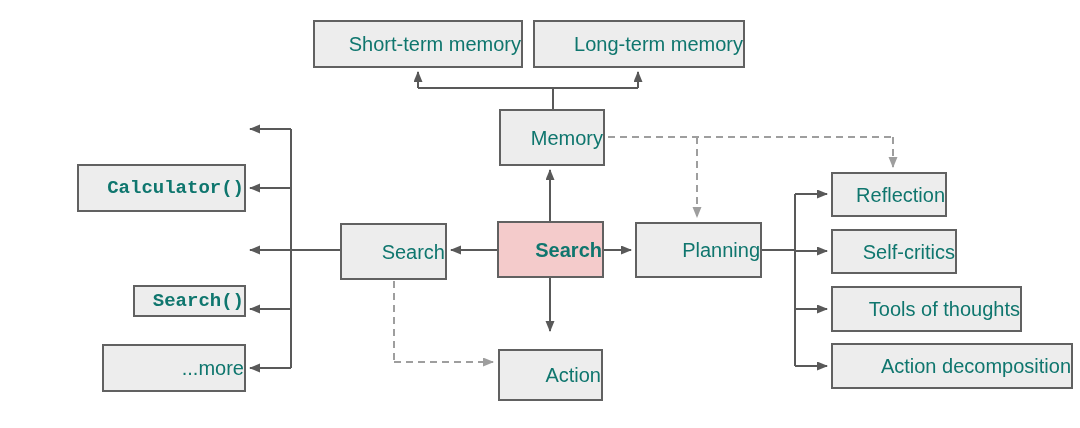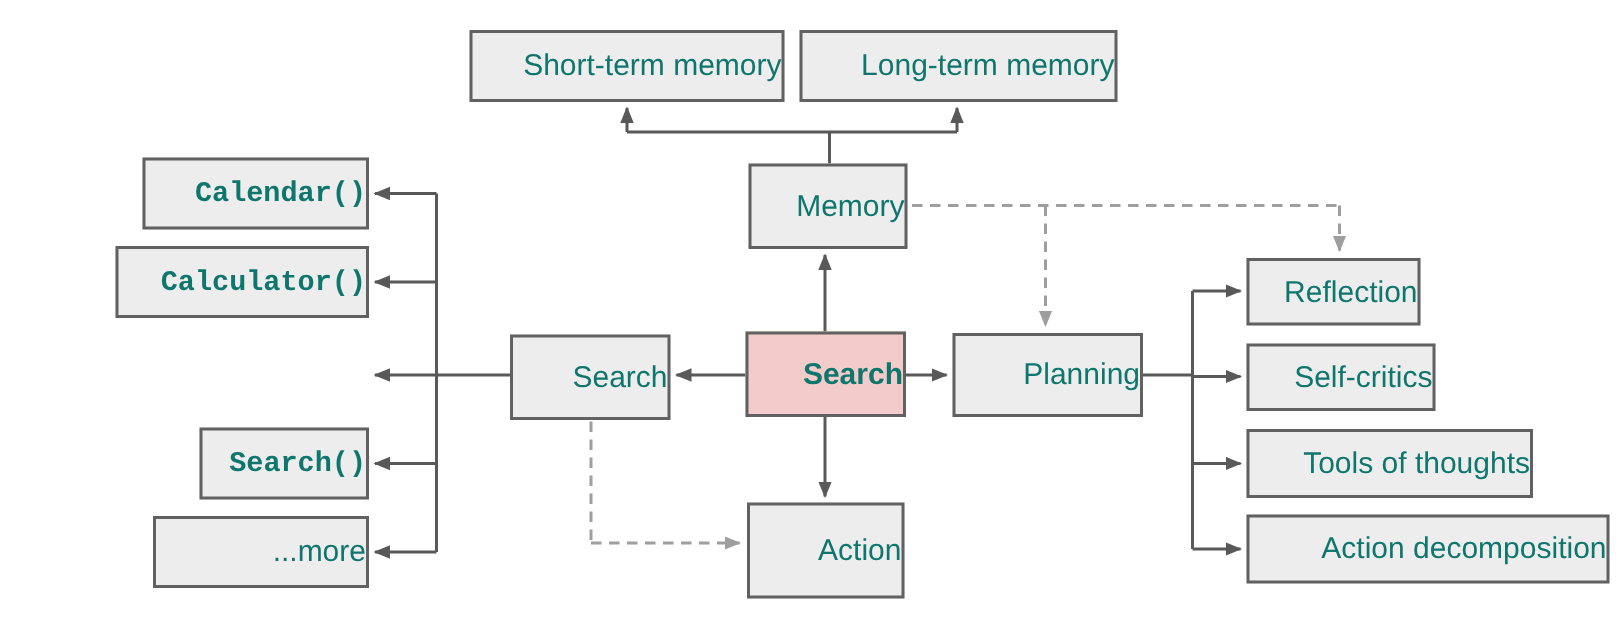--- a/index.html
+++ b/index.html
@@ -108,35 +108,32 @@
   <div class="node" style="left:533px; top:20px; width:212px; height:48px">
     <span>Long-term memory</span>
   </div>
 
   <div class="node" style="left:499px; top:109px; width:106px; height:57px">
     <span>Memory</span>
   </div>
   <div class="node pink" style="left:497px; top:221px; width:107px; height:57px">
     <span>Search</span>
   </div>
-  <div class="node" style="left:498px; top:335px; width:105px; height:64px">
+  <div class="node" style="left:498px; top:349px; width:105px; height:52px">
     <span>Action</span>
   </div>
 
   <div class="node" style="left:340px; top:223px; width:107px; height:57px">
     <span>Search</span>
   </div>
 
-  <div class="node mono" style="left:95px; top:105px; width:151px; height:48px">
-    <span>Calendar()</span>
-  </div>
   <div class="node mono" style="left:77px; top:164px; width:169px; height:48px">
     <span>Calculator()</span>
   </div>
-  <div class="node mono" style="left:133px; top:285px; width:113px; height:48px">
+  <div class="node mono" style="left:133px; top:285px; width:113px; height:32px">
     <span>Search()</span>
   </div>
   <div class="node" style="left:102px; top:344px; width:144px; height:48px">
     <span>...more</span>
   </div>
 
   <div class="node" style="left:635px; top:222px; width:127px; height:56px">
     <span>Planning</span>
   </div>
 

